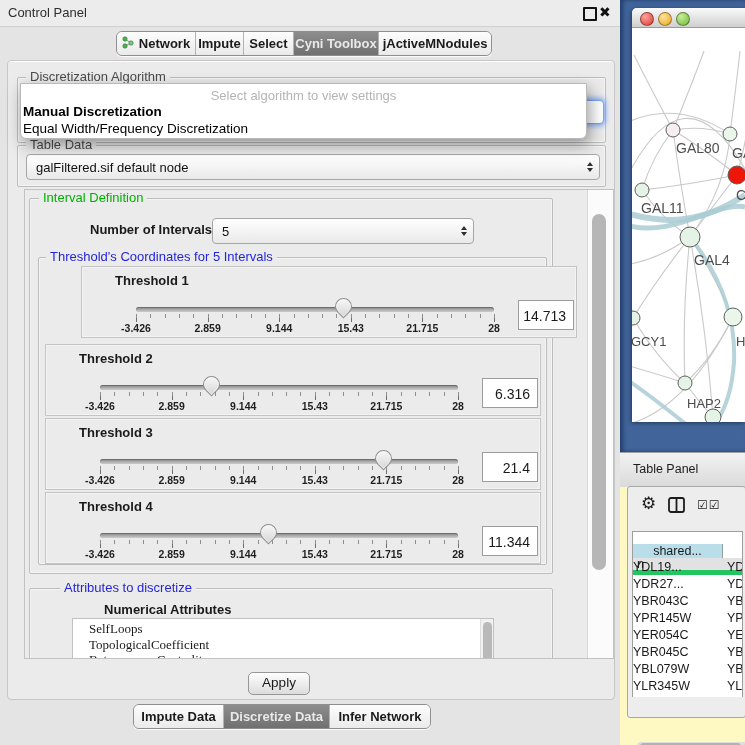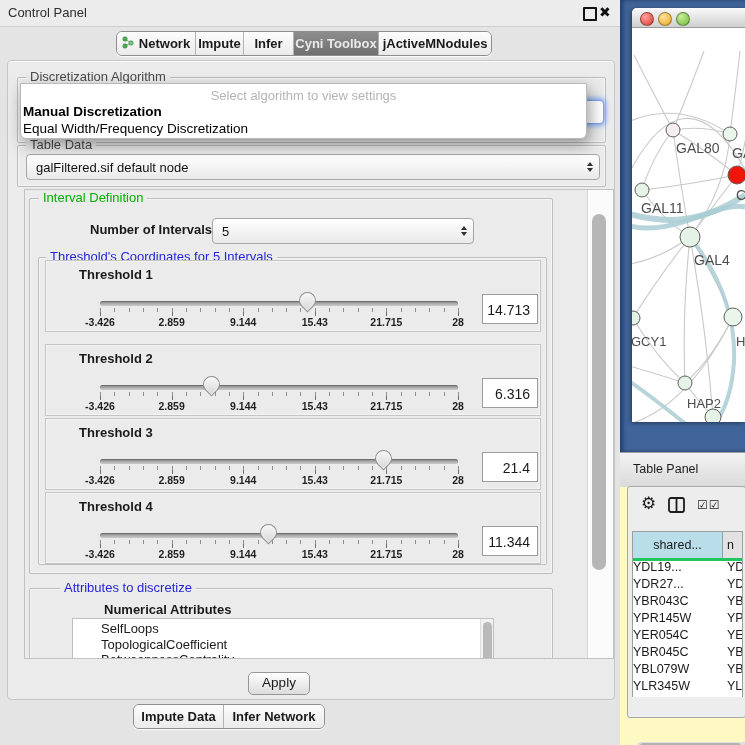--- a/index.html
+++ b/index.html
@@ -69,21 +69,21 @@
   .ticks-major{position:absolute;left:54px;top:47px;width:359px;height:8px;
             background:repeating-linear-gradient(to right,#6f6f6f 0 1px,transparent 1px 71.6px);}
   .ticks-minor{position:absolute;left:54px;top:47px;width:359px;height:4px;
             background:repeating-linear-gradient(to right,#8e8e8e 0 1px,transparent 1px 14.32px);}
   .tick-label{position:absolute;top:55px;transform:translateX(-50%);font-size:10.5px;font-weight:600;color:#1f1f1f;white-space:nowrap;}
   .th-value{position:absolute;left:436px;top:33px;width:56px;height:30px;background:#fff;border:1px solid #9c9c9c;
             font-size:14px;line-height:30px;text-align:right;padding-right:7px;box-sizing:border-box;}
 
   
   .attr-list{position:absolute;left:42px;top:29px;width:420px;height:150px;background:#fff;border:1px solid #c0c0c0;}
-  .attr-item{font-size:13px;line-height:15.5px;padding-left:28px;white-space:nowrap;}
+  .attr-item{font-size:13px;line-height:15.5px;padding-left:16px;white-space:nowrap;font-family:Liberation Serif, serif;}
   .attr-vtrack{position:absolute;right:0;top:0;width:12px;height:100%;background:#f1f1f1;border-left:1px solid #ddd;}
   .attr-vthumb{position:absolute;left:1.5px;top:3px;width:9px;height:46px;background:#b9b9b9;border-radius:5px;}
 
   .apply-btn{left:240px;top:611px;width:60px;height:21px;background:linear-gradient(#fefefe,#dcdcdc);
              border:1px solid #969696;border-radius:5px;font-size:13.5px;text-align:center;line-height:20px;}
 
   
   .blue-frame{left:620px;top:0;width:125px;height:452px;background:#41659b;
               box-shadow:inset 3px 0 4px rgba(10,30,70,.55);}
   .net-window{left:632px;top:8px;width:113px;height:414px;background:#fff;border-radius:5px 0 0 0;overflow:hidden;
@@ -96,21 +96,21 @@
   .light.green{left:44px;background:radial-gradient(circle at 35% 30%,#c7ef9a,#6cb834);}
   .net-canvas{position:absolute;left:0;top:19px;width:113px;height:395px;}
 
   .tp-header{left:620px;top:452px;width:125px;height:34px;background:linear-gradient(#f2f2f2,#dadada);
              border-top:1px solid #9f9f9f;}
   .tp-title{left:13px;top:9px;font-size:12.5px;color:#1c1c1c;}
   .tp-panel{left:627px;top:486px;width:117px;height:230px;background:#ededed;border:1px solid #a8a8a8;border-radius:3px;}
   .gear{left:13px;top:8px;font-size:17px;color:#1c1c1c;line-height:17px;}
   .checks{left:69px;top:11px;font-size:12px;letter-spacing:1px;color:#1c1c1c;}
   .tp-table{position:absolute;left:4px;top:44px;width:111px;height:166px;background:#fff;border:1px solid #9e9e9e;border-bottom:none;box-sizing:border-box;}
-  .tp-head{position:absolute;left:0;top:0;width:100%;height:26px;display:flex;border-bottom:3px solid #22c55e;}
+  .tp-head{position:absolute;left:0;top:12px;width:100%;height:26px;display:flex;border-bottom:5px solid #22c55e;flex-direction:column;}
   .tp-h1{width:89px;background:#b9dde9;border-right:1px solid #8f9fa6;font-size:12.5px;display:flex;align-items:center;justify-content:center;}
   .tp-h2{flex:1;background:#e2e2e2;font-size:12.5px;display:flex;align-items:center;padding-left:4px;overflow:hidden;}
   .tp-rows{position:absolute;left:0;top:26px;width:100%;height:140px;overflow:hidden;}
   .tp-row{display:flex;height:17px;align-items:center;}
   .tp-c1{width:89px;box-sizing:border-box;font-size:12.5px;white-space:nowrap;overflow:hidden;}
   .tp-c2{flex:1;padding-left:5px;font-size:12.5px;white-space:nowrap;overflow:hidden;}
   .hscroll{position:absolute;left:4px;top:210px;width:111px;height:9px;background:#dedede;border-radius:4px;}
   .hthumb{position:absolute;left:3px;top:1px;width:101px;height:7px;background:#b2b2b2;border-radius:4px;}
 
   svg text{font-family:"Liberation Sans","DejaVu Sans",sans-serif;}
@@ -138,21 +138,21 @@
             <circle cx="3" cy="10" r="2.2" fill="#4caf50" stroke="#2e7d32" stroke-width=".6"></circle>
             <circle cx="9" cy="7" r="2.2" fill="#7bc67e" stroke="#2e7d32" stroke-width=".6"></circle>
           </svg>
         </span>
         <span>Network</span>
       </div>
       <div class="seg" style="width:47px">
         <span>Impute</span>
       </div>
       <div class="seg" style="width:49px">
-        <span>Infer</span>
+        <span>Select</span>
       </div>
       <div class="seg selected" style="width:84px">
         <span>Cyni Toolbox</span>
       </div>
       <div class="seg" style="width:112px">
         <span>jActiveMNodules</span>
       </div>
     </div>
 
     <div class="abs cp-body">
@@ -189,21 +189,21 @@
             <span class="combo-text">5</span>
             <span class="combo-arrows">
                 <span class="tri-up"></span>
                 <span class="tri-dn"></span>
               </span>
           </div>
 
           <div class="group" style="left:8px;top:58px;width:507px;height:306px;">
             <span class="legend blue" style="left:7px">Threshold's Coordinates for 5 Intervals</span>
             <div id="thresholds-list">
-                <div class="th-panel" style="top: 2px;">
+                <div class="th-panel" style="top: 8px; margin-left: 36px;">
     <div class="th-label">Threshold 1</div>
     <div class="th-track"></div>
     <div class="th-thumb" style="left: 252.6px;"></div>
     <div class="ticks-major"></div>
     <div class="ticks-minor"></div>
     <div class="th-value">14.713</div>
   <span class="tick-label" style="left: 54px;">-3.426</span>
                   <span class="tick-label" style="left: 125.6px;">2.859</span>
                   <span class="tick-label" style="left: 197.2px;">9.144</span>
                   <span class="tick-label" style="left: 268.8px;">15.43</span>
@@ -276,20 +276,23 @@
         </div>
       </div>
 
       <div class="abs apply-btn">Apply</div>
     </div>
 
     <div class="abs seg-ctl" id="bottom-tabs">
       <div class="seg" style="width:89px">
         <span>Impute Data</span>
       </div>
+      <div class="seg selected" style="width:105px">
+        <span>Discretize Data</span>
+      </div>
       <div class="seg" style="width:100px">
         <span>Infer Network</span>
       </div>
     </div>
   </div>
 
   <div class="abs blue-frame"></div>
 
   <div class="abs net-window">
     <div class="net-titlebar">

